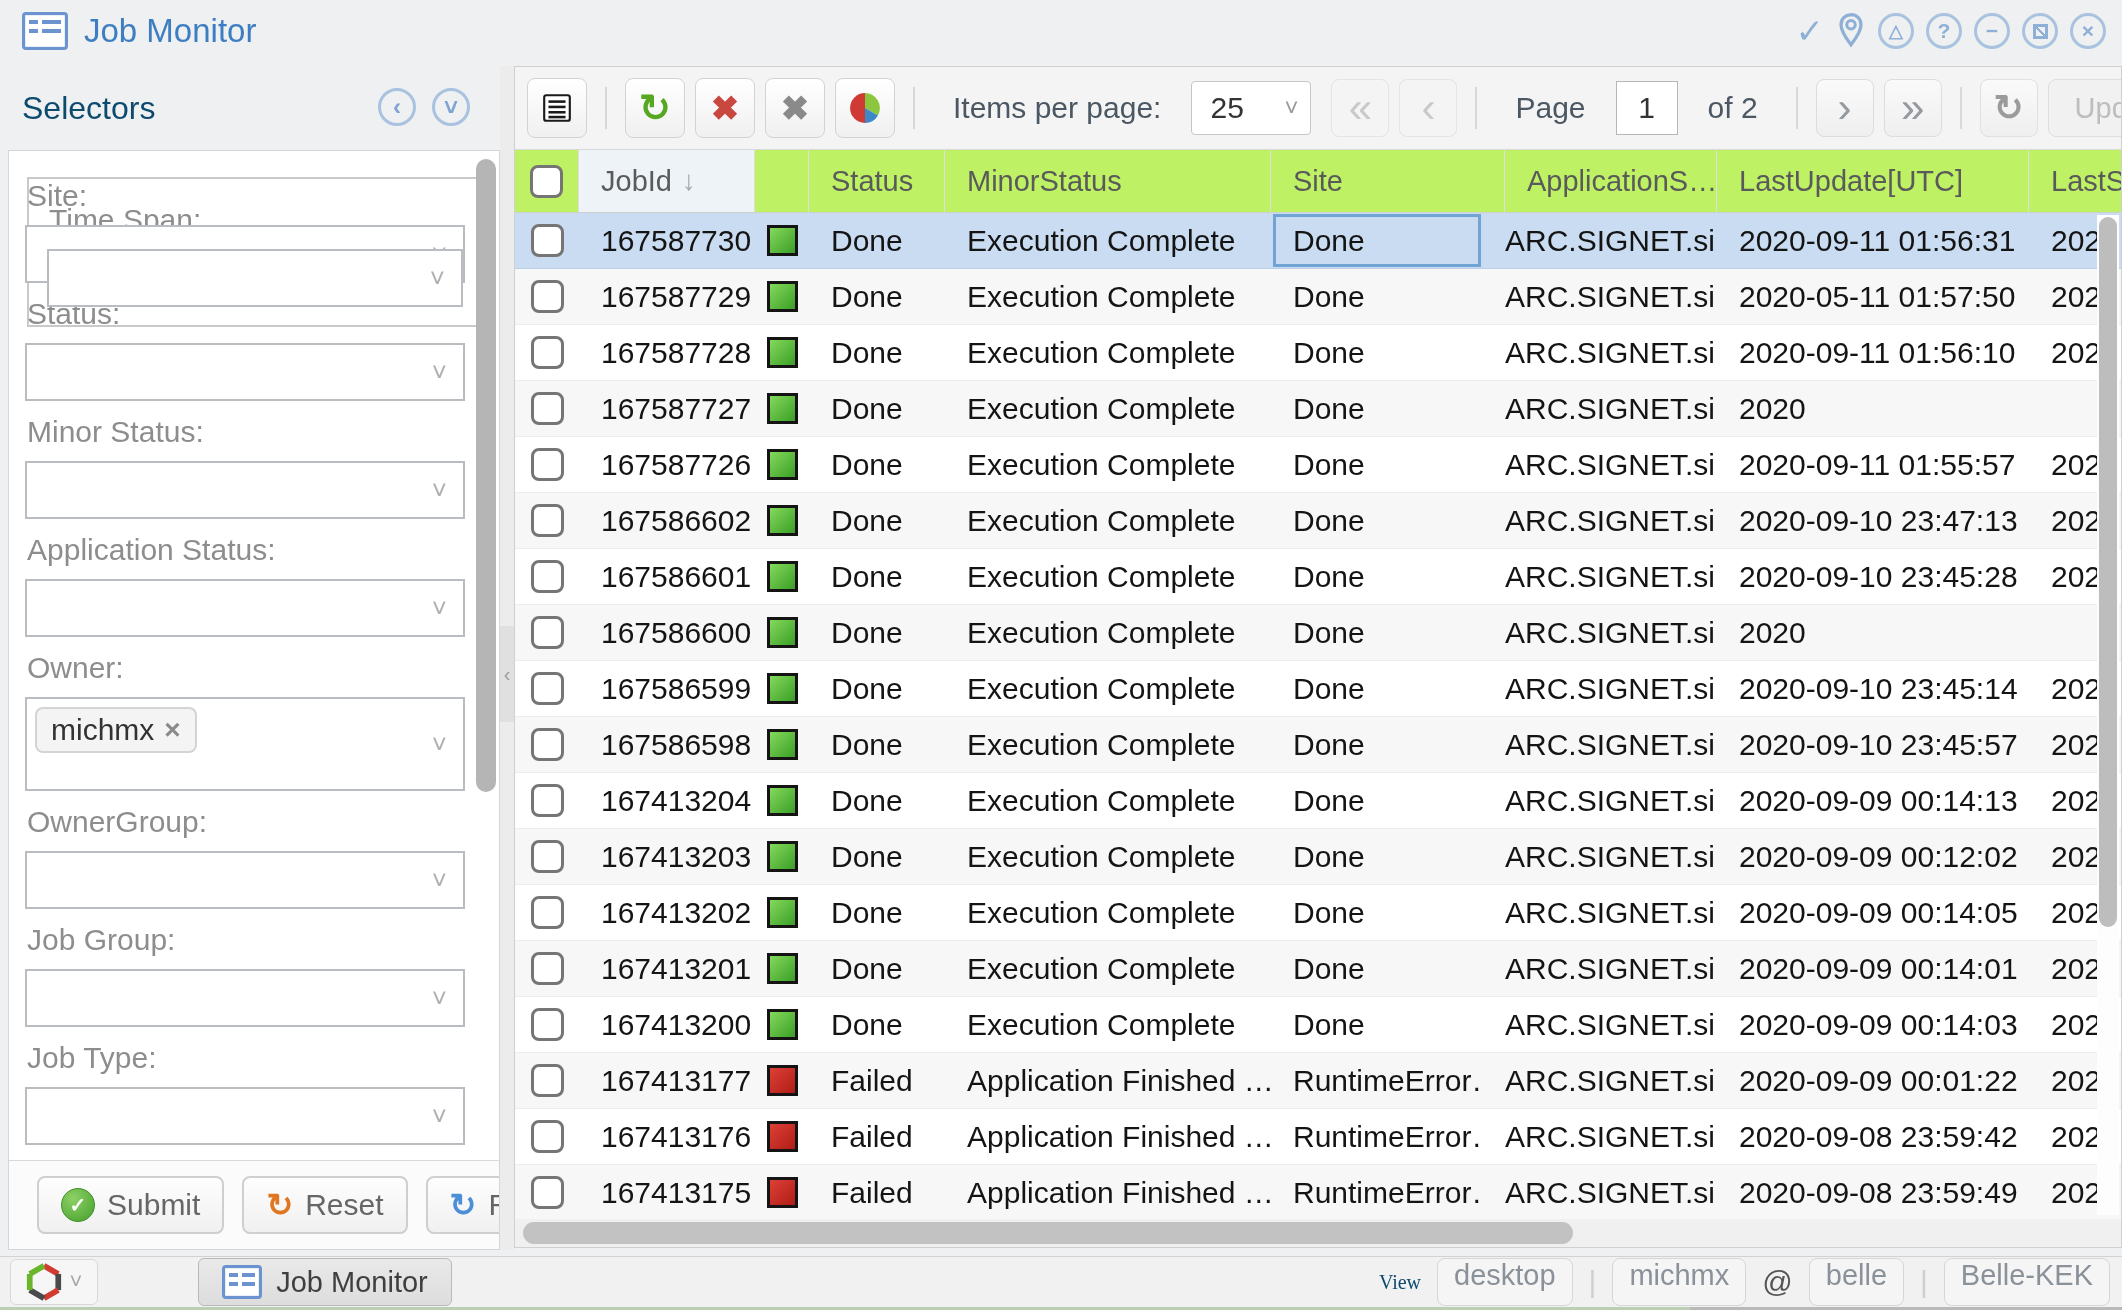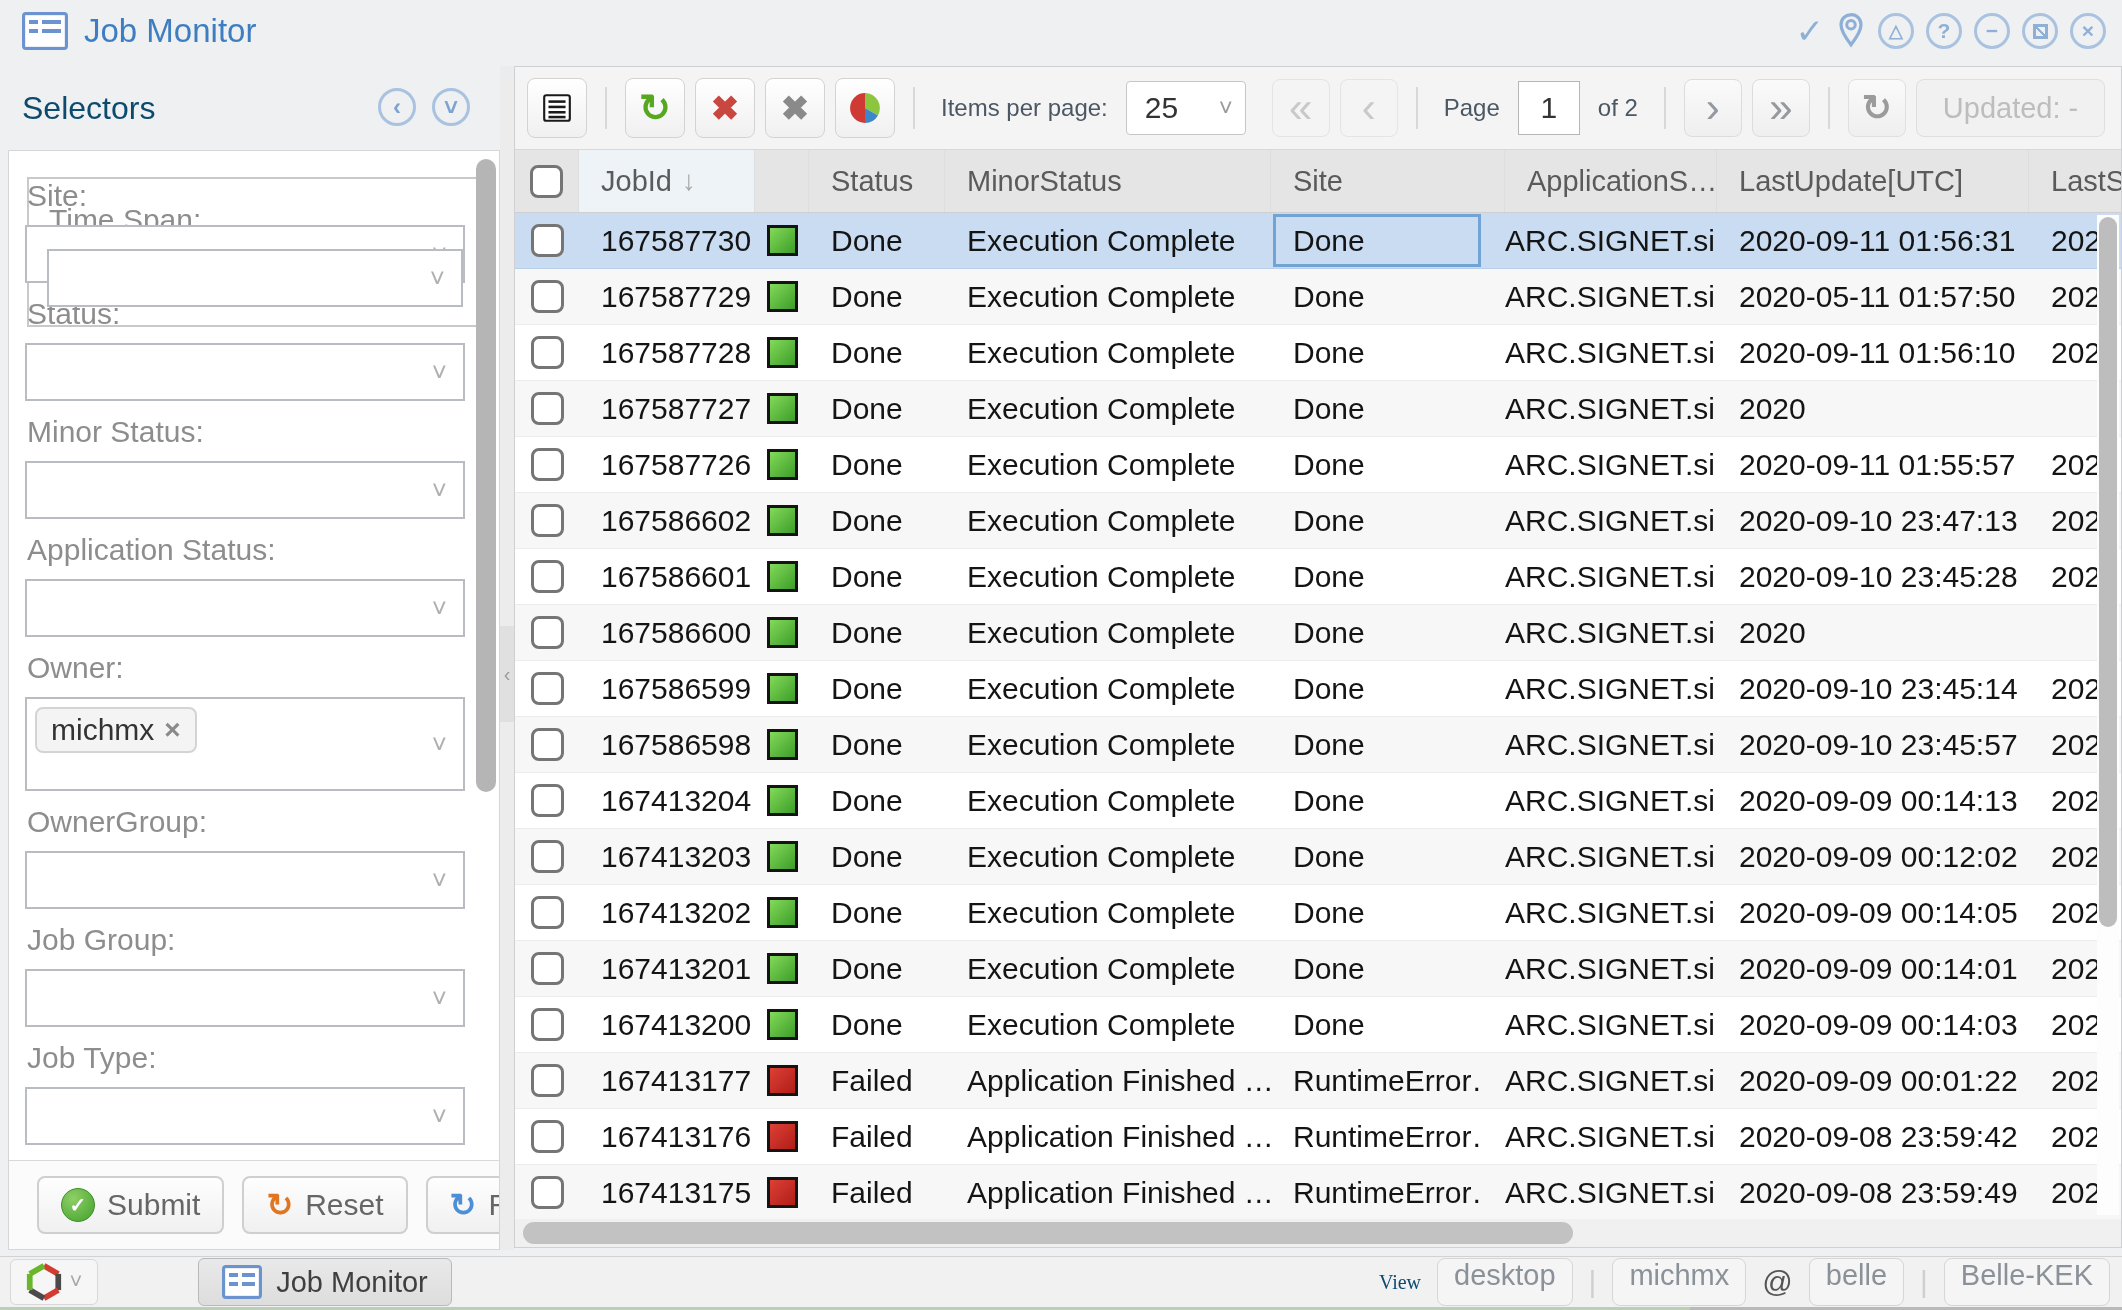--- a/index.html
+++ b/index.html
@@ -51,40 +51,40 @@
   
   .splitter{position:absolute;left:500px;top:66px;width:14px;height:1184px;background:#ececec;}
   .split-handle{position:absolute;left:0;top:560px;width:14px;height:96px;background:#e0e0e0;color:#9a9a9a;
     display:flex;align-items:center;justify-content:center;font-size:20px;}
   
   .grid-panel{position:absolute;left:514px;top:66px;width:1608px;height:1182px;background:#fff;border:1px solid #cfd0d2;box-sizing:border-box;overflow:hidden;}
   .grid-toolbar{height:82px;background:#f4f4f5;border-bottom:1px solid #d8d8d8;display:flex;align-items:center;padding-left:12px;gap:10px;white-space:nowrap;}
   .tbtn{width:58px;height:58px;border:1px solid #d3d3d3;border-radius:8px;background:linear-gradient(#ffffff,#f0f0f0);
     display:flex;align-items:center;justify-content:center;flex:none;}
   .tsep{width:2px;height:42px;background:#d8d8d8;margin:0 8px;flex:none;}
-  .tlabel{font-size:24px;color:#4b5763;margin:0 8px;}
+  .tlabel{font-size:30px;color:#4b5763;margin:0 20px;}
   .tselect{position:relative;width:120px;height:54px;border:1px solid #c6c6c6;border-radius:4px;background:#fff;flex:none;
     display:flex;align-items:center;box-sizing:border-box;}
   .tselect .val{font-size:30px;color:#333;margin-left:18px;}
   .tselect .chev{position:absolute;right:12px;color:#9a9a9a;font-size:24px;}
   .pgbtn{width:56px;height:56px;border-radius:8px;display:flex;align-items:center;justify-content:center;flex:none;
     font-size:42px;border:1px solid #dcdcdc;background:linear-gradient(#fafafa,#efefef);}
   .pgbtn.dis{color:#c9c9c9;border-color:#e4e4e4;background:#f4f4f5;}
   .pgbtn.en{color:#949a9f;}
   .page-input{width:62px;height:54px;border:1px solid #b6b6b6;background:#fff;font-size:30px;color:#333;text-align:center;
     font-family:"Liberation Sans",sans-serif;box-sizing:border-box;flex:none;}
   .upd-btn{height:56px;padding:0 26px;border:1px solid #dedede;border-radius:8px;background:#f1f1f1;color:#bdbdbd;
     font-size:29px;display:flex;align-items:center;flex:none;}
   .ic-x{font-size:34px;font-weight:bold;}
   .ic-x.red{color:#c8473f;}
   .ic-x.gray{color:#8a8a8a;}
   .ic-ref-g{color:#55a81f;font-size:38px;font-weight:bold;}
   .ic-ref-p{color:#9b9b9b;font-size:36px;font-weight:bold;}
   
-  .ghead{height:62px;display:flex;border-bottom:1px solid #cfcfcf;background:#e5e5e5;font-size:29px;color:#5a5a5a;align-items:stretch;}
+  .ghead{height:62px;display:flex;border-bottom:1px solid #cfcfcf;background:#bef264;font-size:29px;color:#5a5a5a;align-items:stretch;}
   .gh{display:flex;align-items:center;border-right:1px solid #dedede;box-sizing:border-box;padding-left:22px;overflow:hidden;white-space:nowrap;}
   .gh.sorted{background:#eef3f8;}
   .sort-arrow{color:#a9a9a9;margin-left:10px;font-size:28px;}
   
   .c0{width:64px;flex:none;}
   .c1{width:176px;flex:none;}
   .c2{width:54px;flex:none;}
   .c3{width:136px;flex:none;}
   .c4{width:326px;flex:none;}
   .c5{width:212px;flex:none;}

